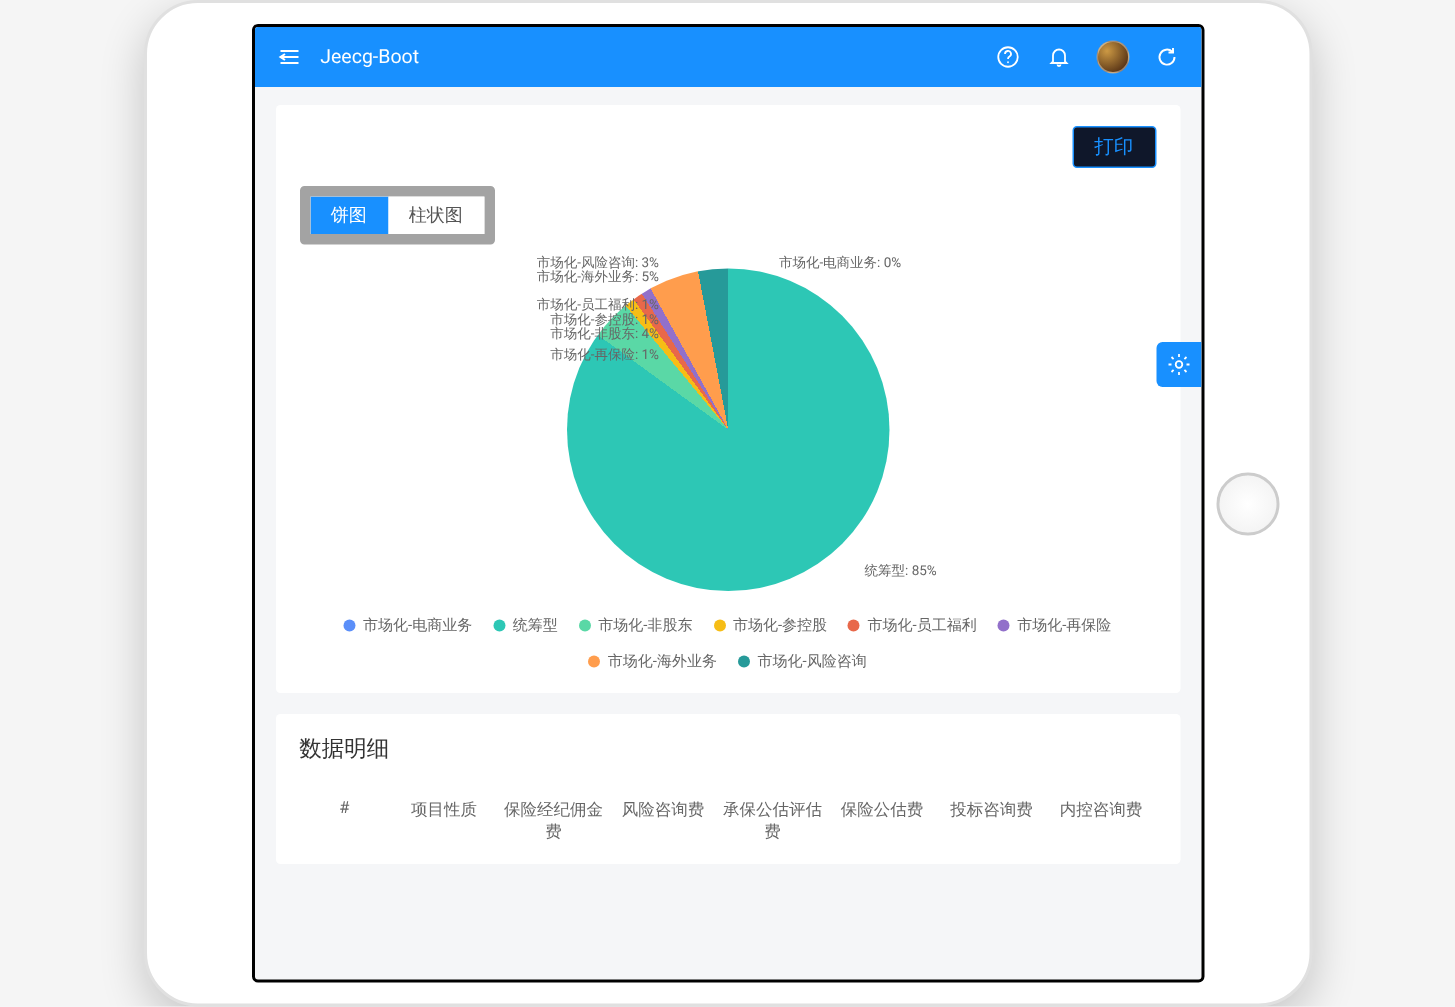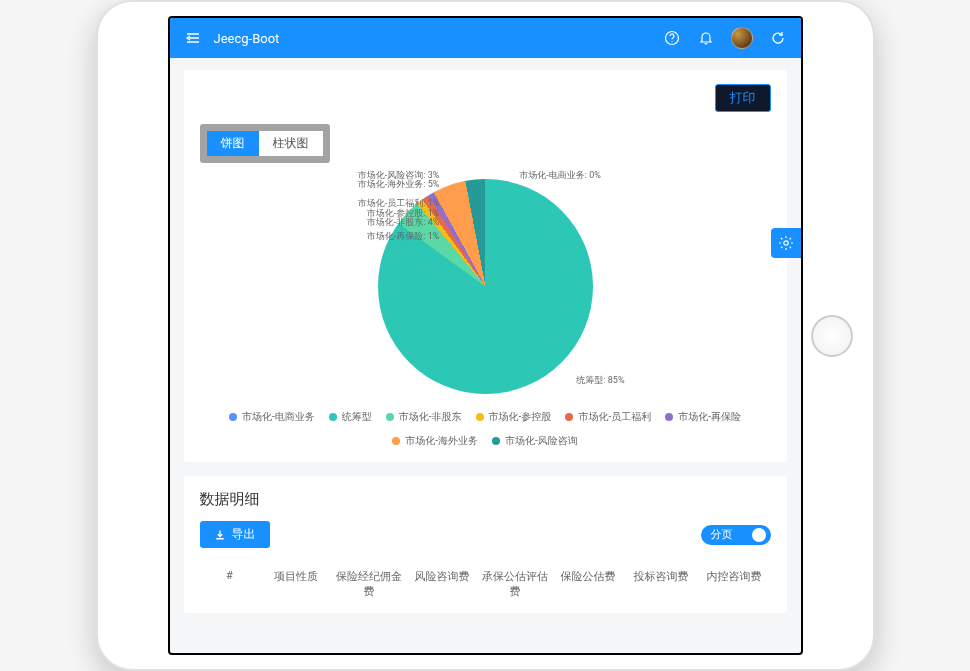--- a/index.html
+++ b/index.html
@@ -319,34 +319,20 @@
               </span>
             </div>
         </div>
       </div>
 
       <div class="card">
         <div class="card-header">
           <span class="card-title">数据明细</span>
         </div>
 
-        <div class="row-between">
-          <button class="export-btn">
-            <svg width="12" height="12" viewBox="0 0 16 16" fill="none" stroke="#fff" stroke-width="1.8">
-              <path d="M8 2v8"></path>
-                <polyline points="5,7 8,10 11,7"></polyline>
-                <line x1="3" y1="13" x2="13" y2="13"></line>
-            </svg>
-            <span>导出</span>
-          </button>
-          <div class="paging-toggle">
-            <span>分页</span>
-            <span class="switch"></span>
-          </div>
-        </div>
 
         <div class="table-head" id="thead">
             <div class="th first">#</div>
             <div class="th">项目性质</div>
             <div class="th">保险经纪佣金费</div>
             <div class="th">风险咨询费</div>
             <div class="th">承保公估评估费</div>
             <div class="th">保险公估费</div>
             <div class="th">投标咨询费</div>
             <div class="th">内控咨询费</div>

